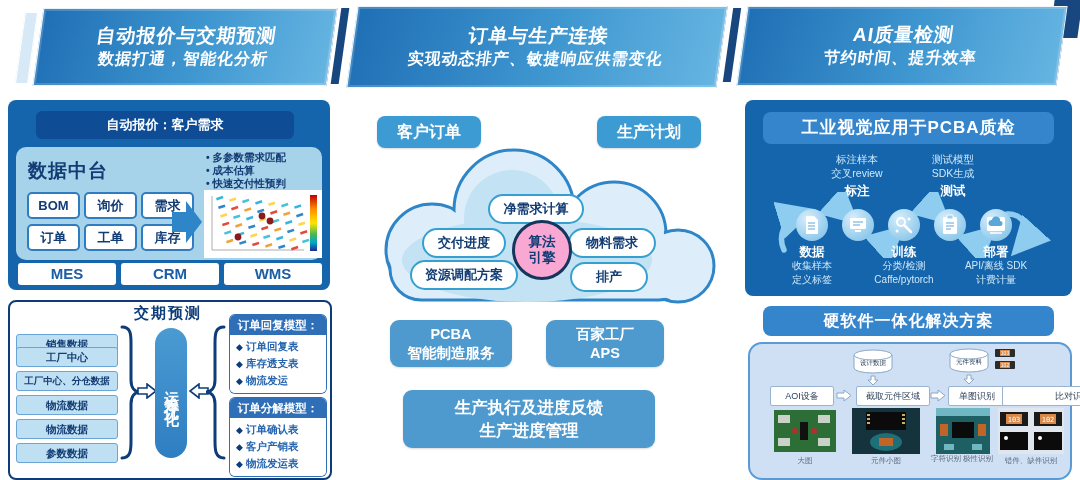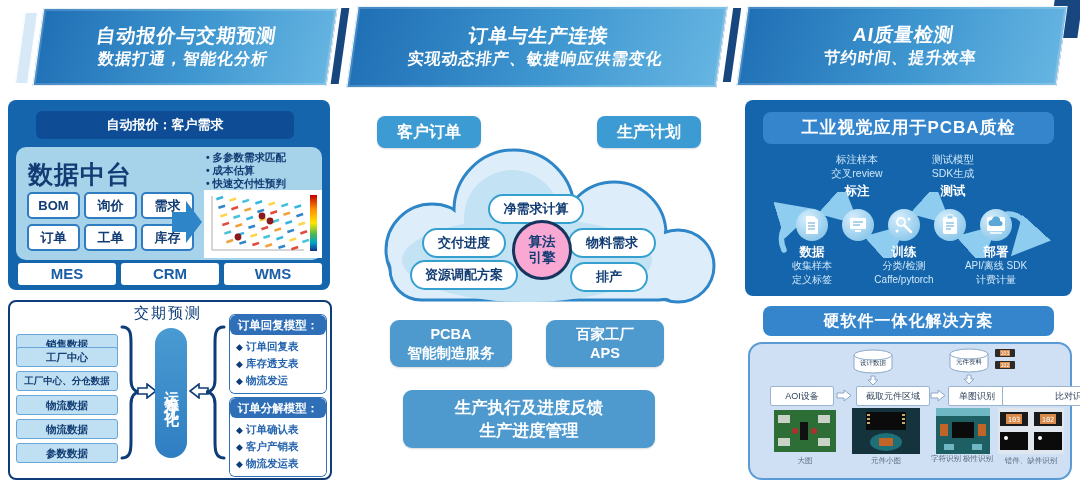--- a/index.html
+++ b/index.html
@@ -11,35 +11,35 @@
     border:1px solid rgba(255,255,255,.9);box-shadow:inset 0 0 0 2px rgba(255,255,255,.18);
     display:flex;flex-direction:column;align-items:center;justify-content:center;color:#fff;z-index:2;}
   .banner .bl1{font-size:19px;font-weight:bold;letter-spacing:1px;line-height:24px;}
   .banner .bl2{font-size:16px;font-weight:bold;letter-spacing:1px;line-height:22px;}
   .sliver{position:absolute;transform:skewX(-8deg);z-index:1;}
   
   .bluebox{position:absolute;background:#1565ad;border-radius:8px;}
   .hdr-navy{position:absolute;background:#0e4d96;border-radius:6px;color:#fff;font-weight:bold;
     font-size:13px;text-align:center;}
   .panel{position:absolute;background:#a6d2ea;border-radius:10px;}
-  .ptitle{position:absolute;color:#123c74;font-weight:bold;font-size:25px;letter-spacing:1px;}
+  .ptitle{position:absolute;color:#123c74;font-weight:bold;font-size:19px;letter-spacing:1px;}
   .modbox{position:absolute;width:49px;height:23px;background:#fff;border:2px solid #2f7dc0;border-radius:5px;
     color:#123c74;font-weight:bold;font-size:13px;text-align:center;line-height:23px;}
   .bullets{position:absolute;color:#123c74;font-size:10.5px;line-height:13px;font-weight:bold;}
   .sysbox{position:absolute;width:98px;height:22px;background:#fff;border-radius:3px;color:#1b5ea6;
     font-weight:bold;font-size:15px;text-align:center;line-height:22px;}
   .whitebox{position:absolute;background:#fff;border:2px solid #0d3c78;border-radius:8px;}
-  .ftitle{position:absolute;color:#0d3c78;font-weight:normal;font-size:15px;text-align:center;letter-spacing:2px;}
+  .ftitle{position:absolute;color:#0d3c78;font-weight:bold;font-size:15px;text-align:center;letter-spacing:2px;}
   .srcbox{position:absolute;width:100px;height:18px;background:#bfe0f2;border:1px solid #6aa5d8;border-radius:3px;
     color:#123c74;font-weight:bold;font-size:10.5px;text-align:center;line-height:18px;}
   .vpill{position:absolute;background:linear-gradient(180deg,#4a9bd2,#2e7ec2);border-radius:17px;color:#fff;
     display:flex;align-items:center;justify-content:center;writing-mode:vertical-rl;text-orientation:upright;
     font-size:15px;font-weight:bold;letter-spacing:7px;}
   .model{position:absolute;width:96px;border-radius:5px;overflow:hidden;box-shadow:0 0 0 1px #2e6fb8;}
-  .model .mh{background:#2e6fb8;color:#fff;font-weight:bold;font-size:11.5px;text-align:center;line-height:20px;height:20px;border-radius:6px;}
+  .model .mh{background:#2e6fb8;color:#fff;font-weight:bold;font-size:11.5px;text-align:center;line-height:20px;height:20px;}
   .model .mb{background:#fff;padding:3px 4px 4px 6px;}
   .mitem{font-size:10.5px;line-height:16px;color:#2464ae;font-weight:bold;white-space:nowrap;}
   .mitem .dia{color:#0d3c78;font-size:9px;margin-right:3px;}
   
   .toplbl{position:absolute;background:#3d9bd4;border-radius:8px;color:#fff;font-weight:bold;font-size:16px;
     text-align:center;line-height:32px;height:32px;box-shadow:0 1px 2px rgba(0,0,0,.15);}
   .cpill{position:absolute;background:#fff;border:2.5px solid #35a0d0;border-radius:15px;color:#123c74;
     font-weight:bold;font-size:13px;text-align:center;z-index:3;display:flex;align-items:center;justify-content:center;}
   .engine{position:absolute;width:54px;height:54px;background:#f9a8d4;border:3px solid #16355e;border-radius:50%;
     color:#123c74;font-weight:bold;font-size:13.5px;display:flex;flex-direction:column;align-items:center;

